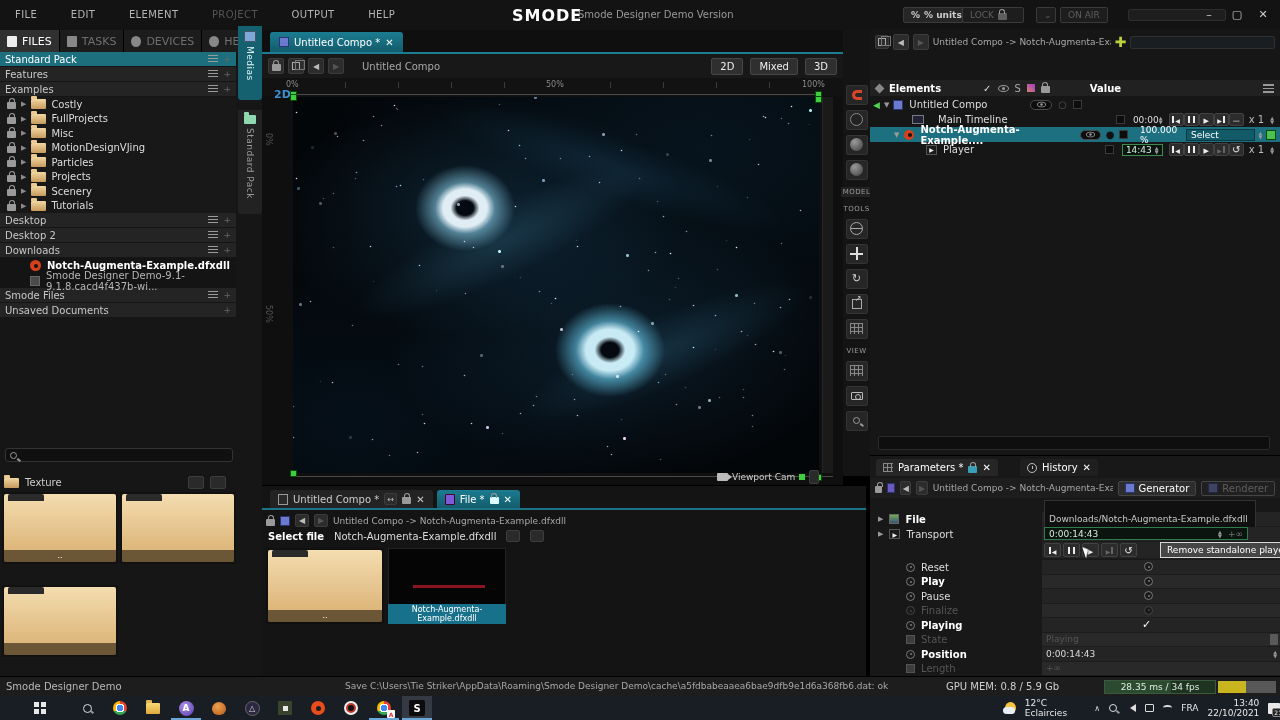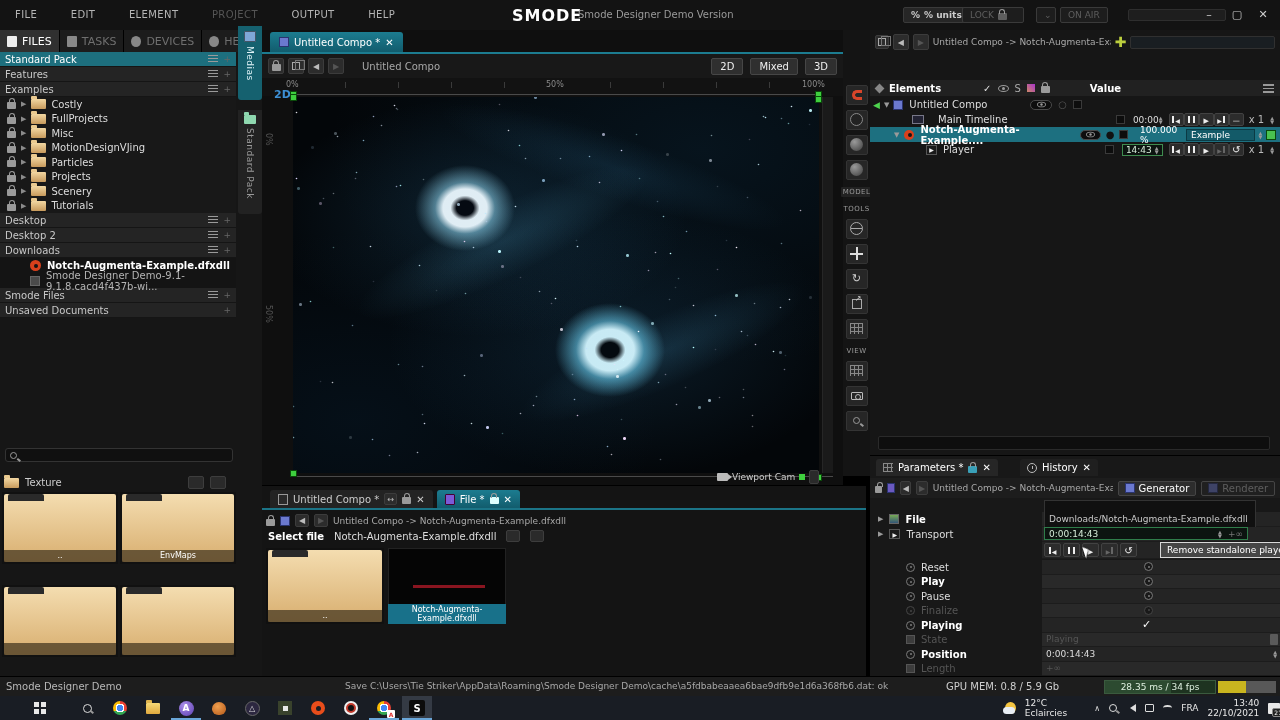--- a/index.html
+++ b/index.html
@@ -376,24 +376,20 @@
     <span class="mini-btn" style="margin-left:120px"></span>
     <span class="mini-btn"></span>
   </div>
   <div class="thumbwrap">
     <div class="thumb">
         <div class="bigfolder"></div>
         <div class="thumb-label">..</div>
       </div>
     <div class="thumb">
         <div class="bigfolder"></div>
-        <div class="thumb-label">EnvMaps</div>
-      </div>
-    <div class="thumb">
-        <div class="bigfolder"></div>
       </div>
     <div class="thumb">
         <div class="bigfolder"></div>
       </div>
   </div>
 </div>
 <div class="side-strip">
   <div class="vtab teal">
       <span class="medias-ic"></span>
       <span class="vtxt">Medias</span>
@@ -581,21 +577,21 @@
     <span class="expander" style="margin-left:24px">▼</span>
     <span class="donut" style="margin-left:5px;width:10px;height:10px"></span>
     <span style="margin-left:6px;font-weight:bold">Notch-Augmenta-Example....</span>
     <span class="pill" style="margin-left:6px">
         <span class="eye"></span>
       </span>
     <span style="color:#111;margin:0 5px">●</span>
     <span class="toggle-sq"></span>
     <span style="margin-left:12px;font-size:9px">100.000 %</span>
     <span class="normalbox" style="margin-left:auto">
-        <span>Example</span>
+        <span>Select</span>
       </span>
     <span class="stepper" style="margin-left:4px">
         <span>▲</span>
         <span>▼</span>
       </span>
     <span class="greensq" style="margin:0 4px"></span>
   </div>
 
   <div class="el-row" style="top:112px">
     <span class="playic" style="margin-left:56px">▶</span>

